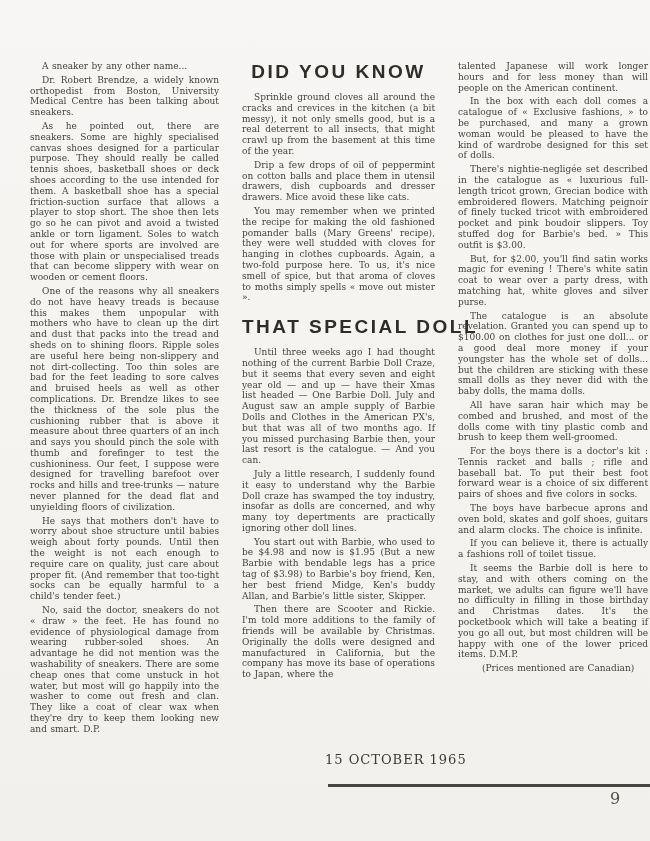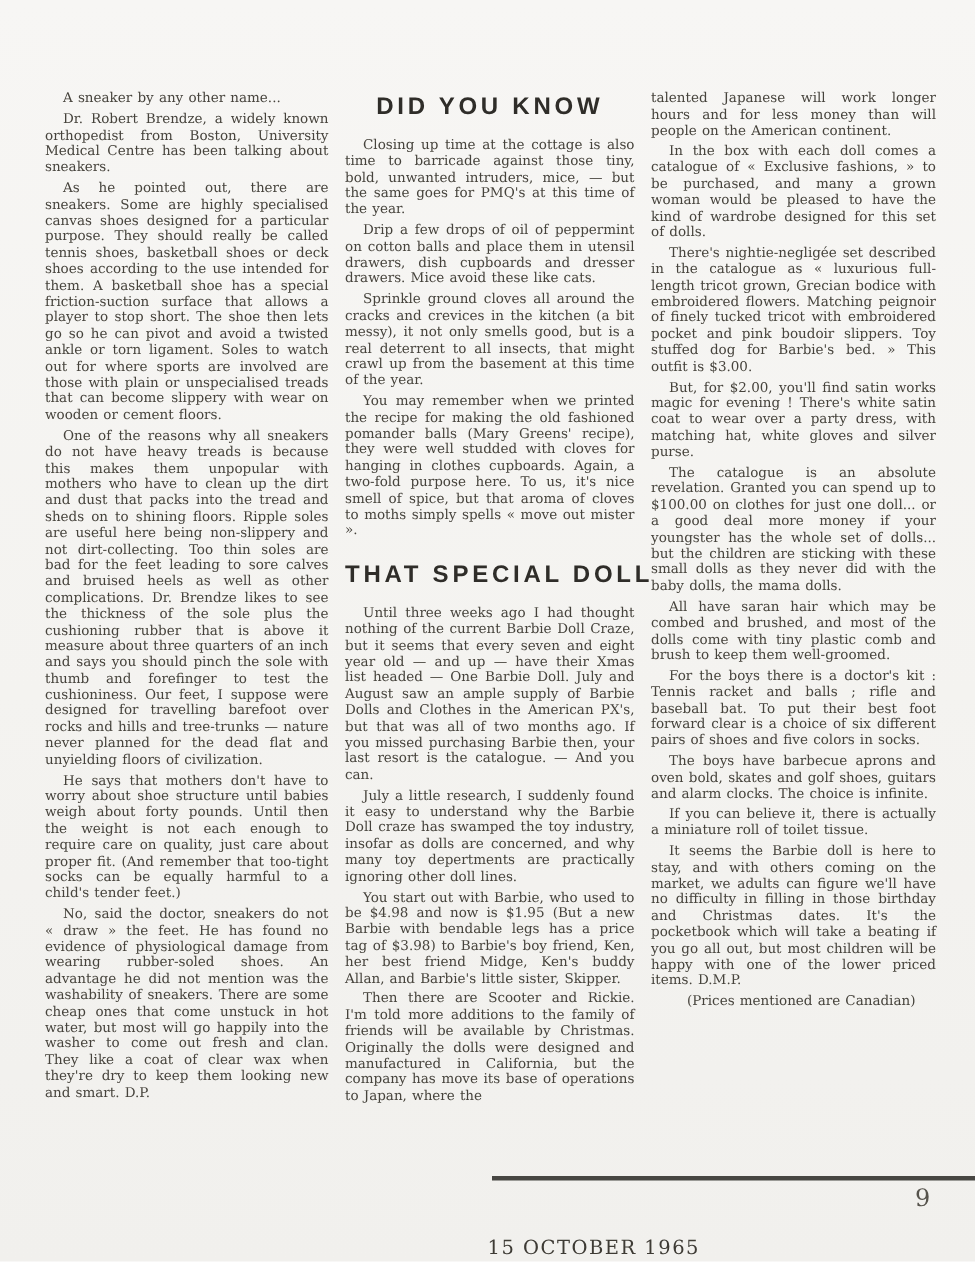--- a/index.html
+++ b/index.html
@@ -9,62 +9,62 @@
     overflow: hidden;
     background: linear-gradient(180deg, #f7f6f4 0%, #f4f3f0 55%, #f1f0ed 100%);
     font-family: "DejaVu Serif", serif;
   }
   .page { position: absolute; inset: 0; }
   .columns {
     position: absolute;
     top: 61px;
     left: 30px;
     display: flex;
-    gap: 11px;
+    gap: 23px;
   }
   .col {
     color: #46433c;
     font-size: 9px;
     line-height: 10.8px;
     text-align: justify;
   }
   .col-left  { width: 189px; }
   .col-mid   { width: 193px; }
   .col-right { width: 190px; }
   .col p {
     text-indent: 12px;
     margin-bottom: 3px;
     word-spacing: 0.6px;
   }
   .col p.no-indent { text-indent: 0; }
   .col p.note { text-indent: 24px; margin-top: 2px; text-align: left; }
   h2.section-heading {
     font-family: "Liberation Sans", sans-serif;
     font-weight: 700;
-    font-size: 16px;
+    font-size: 19px;
     line-height: 22px;
     letter-spacing: 2.5px;
     text-align: center;
     color: #2f2d29;
     margin: 0 0 9px 0;
     white-space: nowrap;
   }
   h2.section-heading.second { margin-top: 13px; }
   .footer-rule {
     position: absolute;
     left: 328px;
     right: 0;
     top: 784px;
     height: 3px;
     background: #474642;
   }
   .footer-date {
     position: absolute;
     left: 325px;
-    top: 825px;
+    top: 752px;
     font-size: 13px;
     letter-spacing: 1px;
     color: #3e3b35;
   }
   .footer-page {
     position: absolute;
     left: 610px;
     top: 789px;
     font-size: 16px;
     color: #56534c;
@@ -81,41 +81,40 @@
       <p>A sneaker by any other name...</p>
       <p>Dr. Robert Brendze, a widely known orthopedist from Boston, University Medical Centre has been talking about sneakers.</p>
       <p>As he pointed out, there are sneakers. Some are highly specialised canvas shoes designed for a particular purpose. They should really be called tennis shoes, basketball shoes or deck shoes according to the use intended for them. A basketball shoe has a special friction-suction surface that allows a player to stop short. The shoe then lets go so he can pivot and avoid a twisted ankle or torn ligament. Soles to watch out for where sports are involved are those with plain or unspecialised treads that can become slippery with wear on wooden or cement floors.</p>
       <p>One of the reasons why all sneakers do not have heavy treads is because this makes them unpopular with mothers who have to clean up the dirt and dust that packs into the tread and sheds on to shining floors. Ripple soles are useful here being non-slippery and not dirt-collecting. Too thin soles are bad for the feet leading to sore calves and bruised heels as well as other complications. Dr. Brendze likes to see the thickness of the sole plus the cushioning rubber that is above it measure about three quarters of an inch and says you should pinch the sole with thumb and forefinger to test the cushioniness. Our feet, I suppose were designed for travelling barefoot over rocks and hills and tree-trunks — nature never planned for the dead flat and unyielding floors of civilization.</p>
       <p>He says that mothers don't have to worry about shoe structure until babies weigh about forty pounds. Until then the weight is not each enough to require care on quality, just care about proper fit. (And remember that too-tight socks can be equally harmful to a child's tender feet.)</p>
       <p>No, said the doctor, sneakers do not « draw » the feet. He has found no evidence of physiological damage from wearing rubber-soled shoes. An advantage he did not mention was the washability of sneakers. There are some cheap ones that come unstuck in hot water, but most will go happily into the washer to come out fresh and clan. They like a coat of clear wax when they're dry to keep them looking new and smart.   D.P.</p>
     </div>
 
     <div class="col col-mid">
       <h2 class="section-heading">DID YOU KNOW</h2>
-      <p>Closing up time at the cottage is also time to barricade against those tiny, bold, unwanted intruders, mice, — but the same goes for PMQ's at this time of the year.</p>
+      <p>Sprinkle ground cloves all around the cracks and crevices in the kitchen (a bit messy), it not only smells good, but is a real deterrent to all insects, that might crawl up from the basement at this time of the year.</p>
       <p>Drip a few drops of oil of peppermint on cotton balls and place them in utensil drawers, dish cupboards and dresser drawers. Mice avoid these like cats.</p>
-      <p>Sprinkle ground cloves all around the cracks and crevices in the kitchen (a bit messy), it not only smells good, but is a real deterrent to all insects, that might crawl up from the basement at this time of the year.</p>
       <p>You may remember when we printed the recipe for making the old fashioned pomander balls (Mary Greens' recipe), they were well studded with cloves for hanging in clothes cupboards. Again, a two-fold purpose here. To us, it's nice smell of spice, but that aroma of cloves to moths simply spells « move out mister ».</p>
       <h2 class="section-heading second">THAT SPECIAL DOLL</h2>
       <p>Until three weeks ago I had thought nothing of the current Barbie Doll Craze, but it seems that every seven and eight year old — and up — have their Xmas list headed — One Barbie Doll. July and August saw an ample supply of Barbie Dolls and Clothes in the American PX's, but that was all of two months ago. If you missed purchasing Barbie then, your last resort is the catalogue. — And you can.</p>
       <p>July a little research, I suddenly found it easy to understand why the Barbie Doll craze has swamped the toy industry, insofar as dolls are concerned, and why many toy depertments are practically ignoring other doll lines.</p>
       <p>You start out with Barbie, who used to be $4.98 and now is $1.95 (But a new Barbie with bendable legs has a price tag of $3.98) to Barbie's boy friend, Ken, her best friend Midge, Ken's buddy Allan, and Barbie's little sister, Skipper.</p>
       <p>Then there are Scooter and Rickie. I'm told more additions to the family of friends will be available by Christmas. Originally the dolls were designed and manufactured in California, but the company has move its base of operations to Japan, where the</p>
     </div>
 
     <div class="col col-right">
       <p class="no-indent">talented Japanese will work longer hours and for less money than will people on the American continent.</p>
       <p>In the box with each doll comes a catalogue of « Exclusive fashions, » to be purchased, and many a grown woman would be pleased to have the kind of wardrobe designed for this set of dolls.</p>
       <p>There's nightie-negligée set described in the catalogue as « luxurious full-length tricot grown, Grecian bodice with embroidered flowers. Matching peignoir of finely tucked tricot with embroidered pocket and pink boudoir slippers. Toy stuffed dog for Barbie's bed. » This outfit is $3.00.</p>
       <p>But, for $2.00, you'll find satin works magic for evening ! There's white satin coat to wear over a party dress, with matching hat, white gloves and silver purse.</p>
       <p>The catalogue is an absolute revelation. Granted you can spend up to $100.00 on clothes for just one doll... or a good deal more money if your youngster has the whole set of dolls... but the children are sticking with these small dolls as they never did with the baby dolls, the mama dolls.</p>
       <p>All have saran hair which may be combed and brushed, and most of the dolls come with tiny plastic comb and brush to keep them well-groomed.</p>
-      <p>For the boys there is a doctor's kit : Tennis racket and balls ; rifle and baseball bat. To put their best foot forward clear is a choice of six different pairs of shoes and five colors in socks.</p>
+      <p>For the boys there is a doctor's kit : Tennis racket and balls ; rifle and baseball bat. To put their best foot forward wear is a choice of six different pairs of shoes and five colors in socks.</p>
       <p>The boys have barbecue aprons and oven bold, skates and golf shoes, guitars and alarm clocks. The choice is infinite.</p>
-      <p>If you can believe it, there is actually a miniature roll of toilet tissue.</p>
+      <p>If you can believe it, there is actually a fashions roll of toilet tissue.</p>
       <p>It seems the Barbie doll is here to stay, and with others coming on the market, we adults can figure we'll have no difficulty in filling in those birthday and Christmas dates. It's the pocketbook which will take a beating if you go all out, but most children will be happy with one of the lower priced items.    D.M.P.</p>
       <p class="note">(Prices mentioned are Canadian)</p>
     </div>
 
   </div>
 
   <div class="footer-rule"></div>
   <div class="footer-date">15 OCTOBER 1965</div>
   <div class="footer-page">9</div>
 

